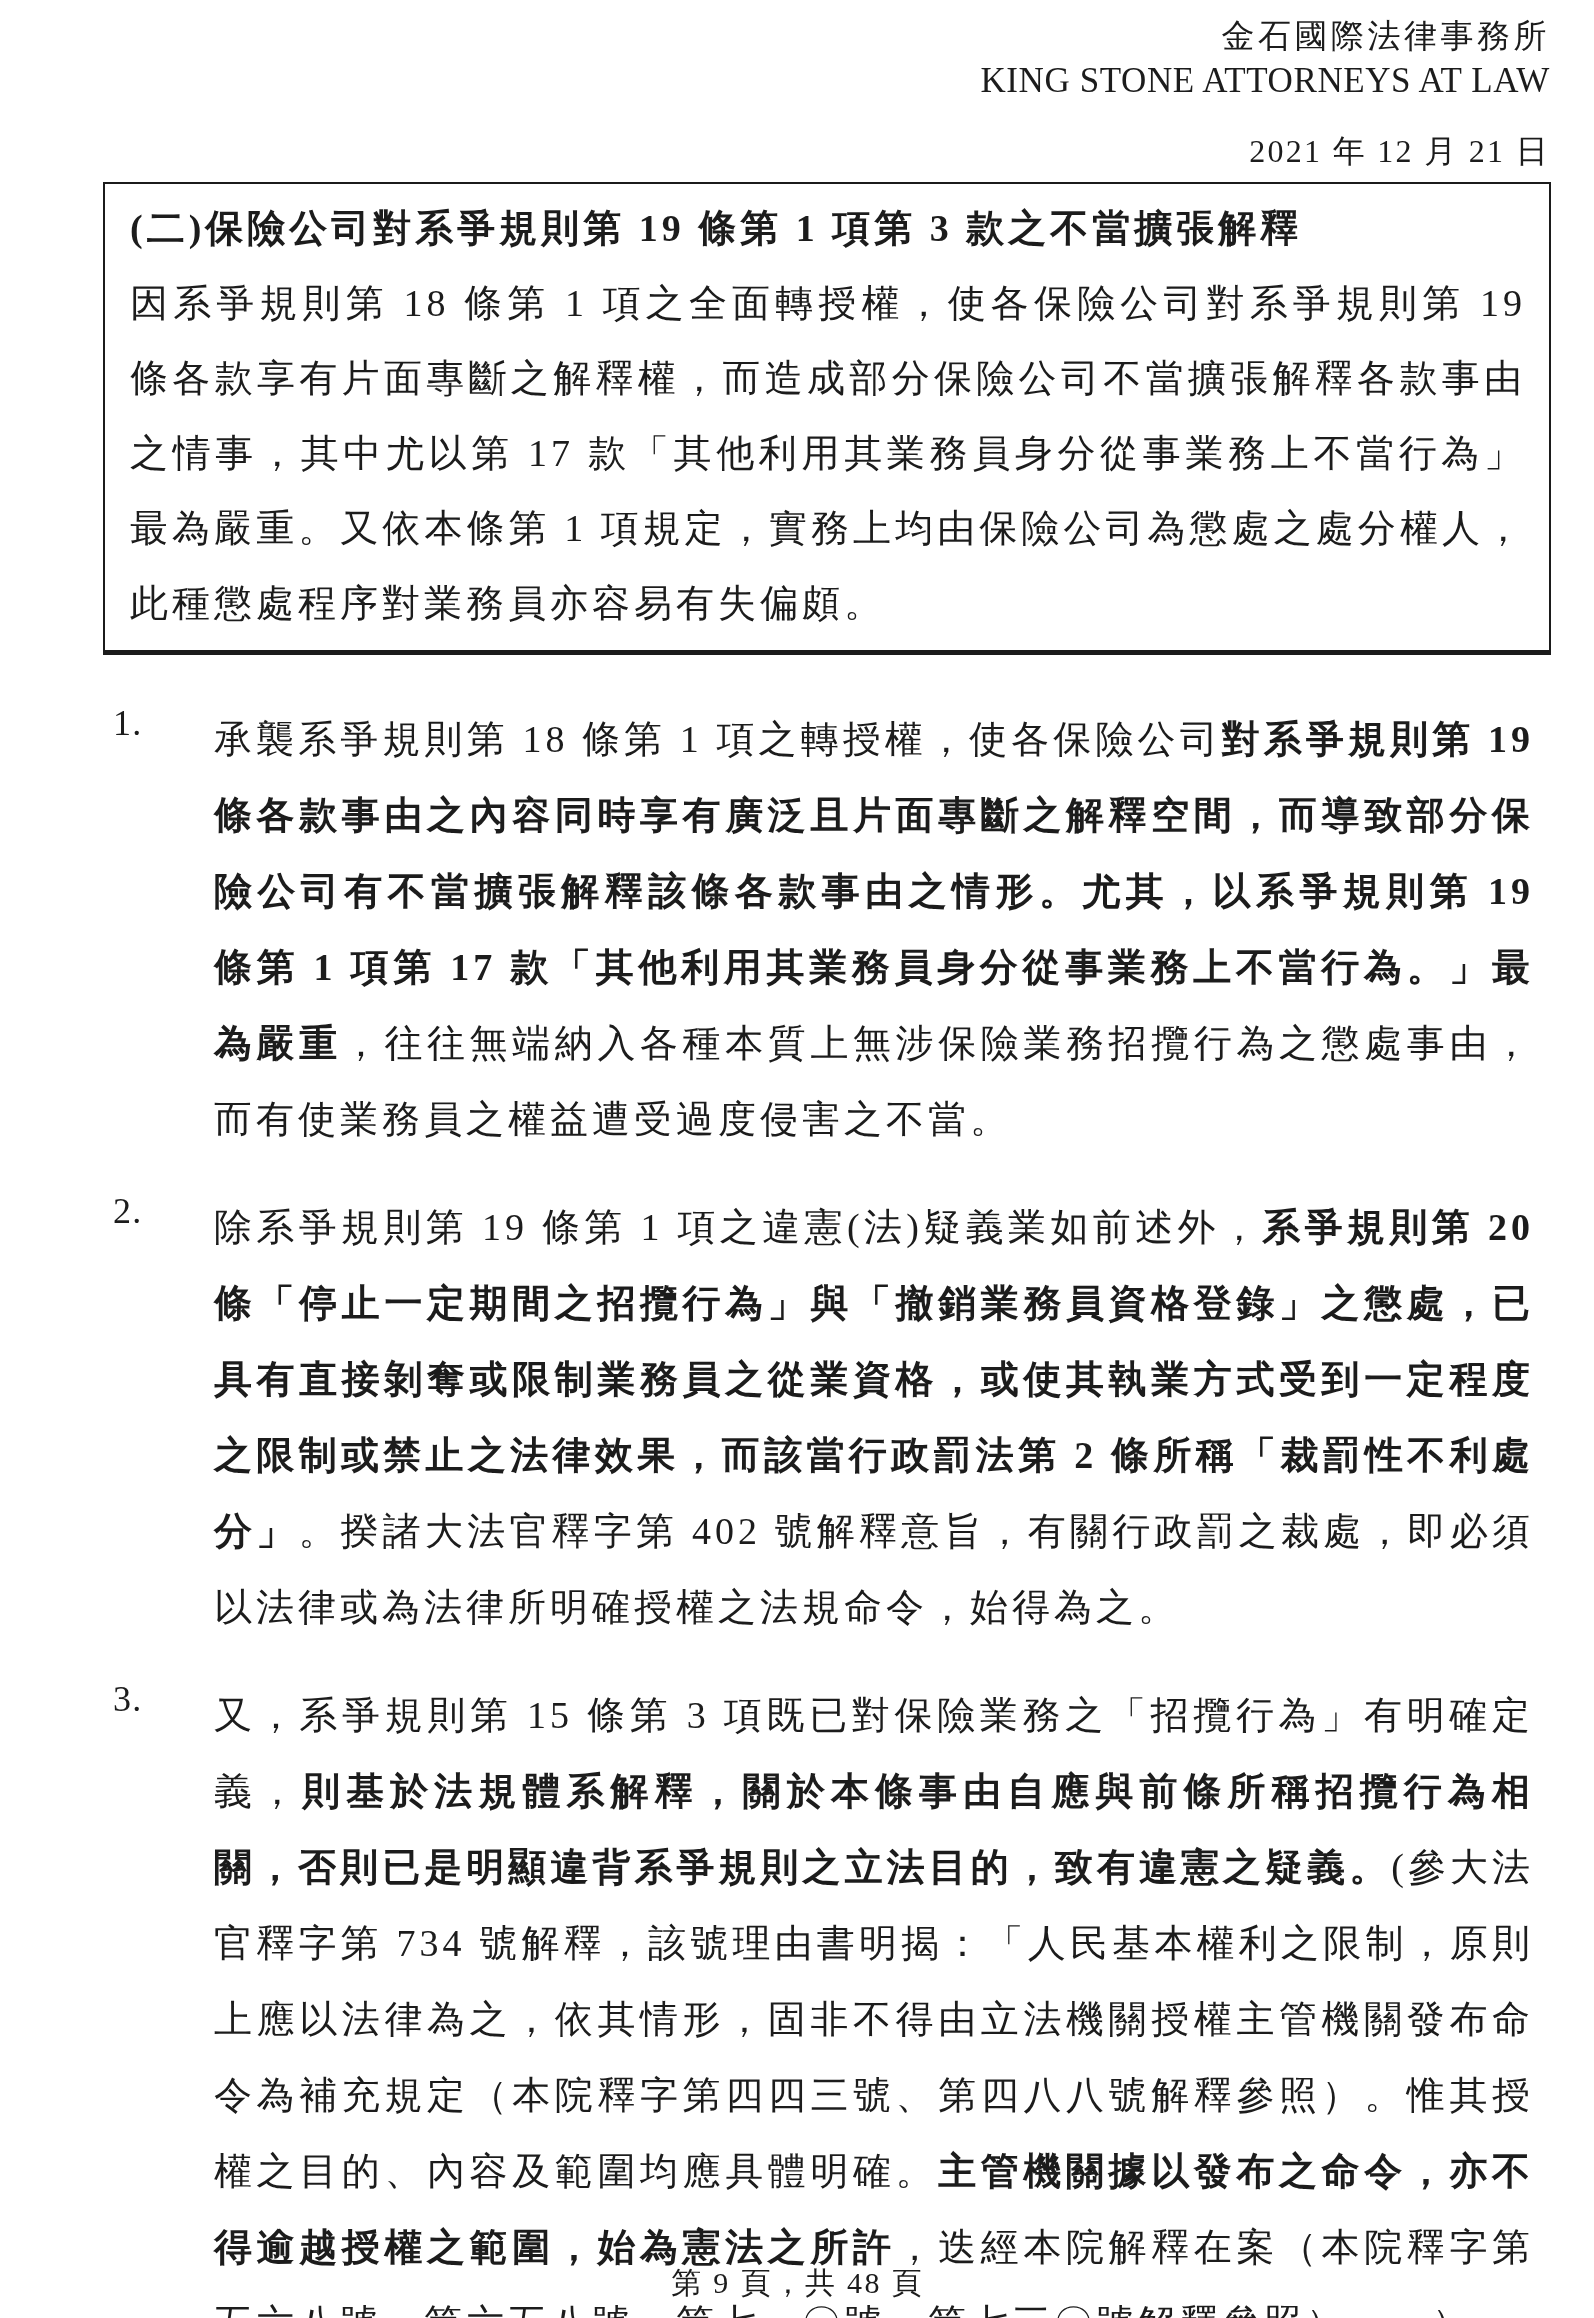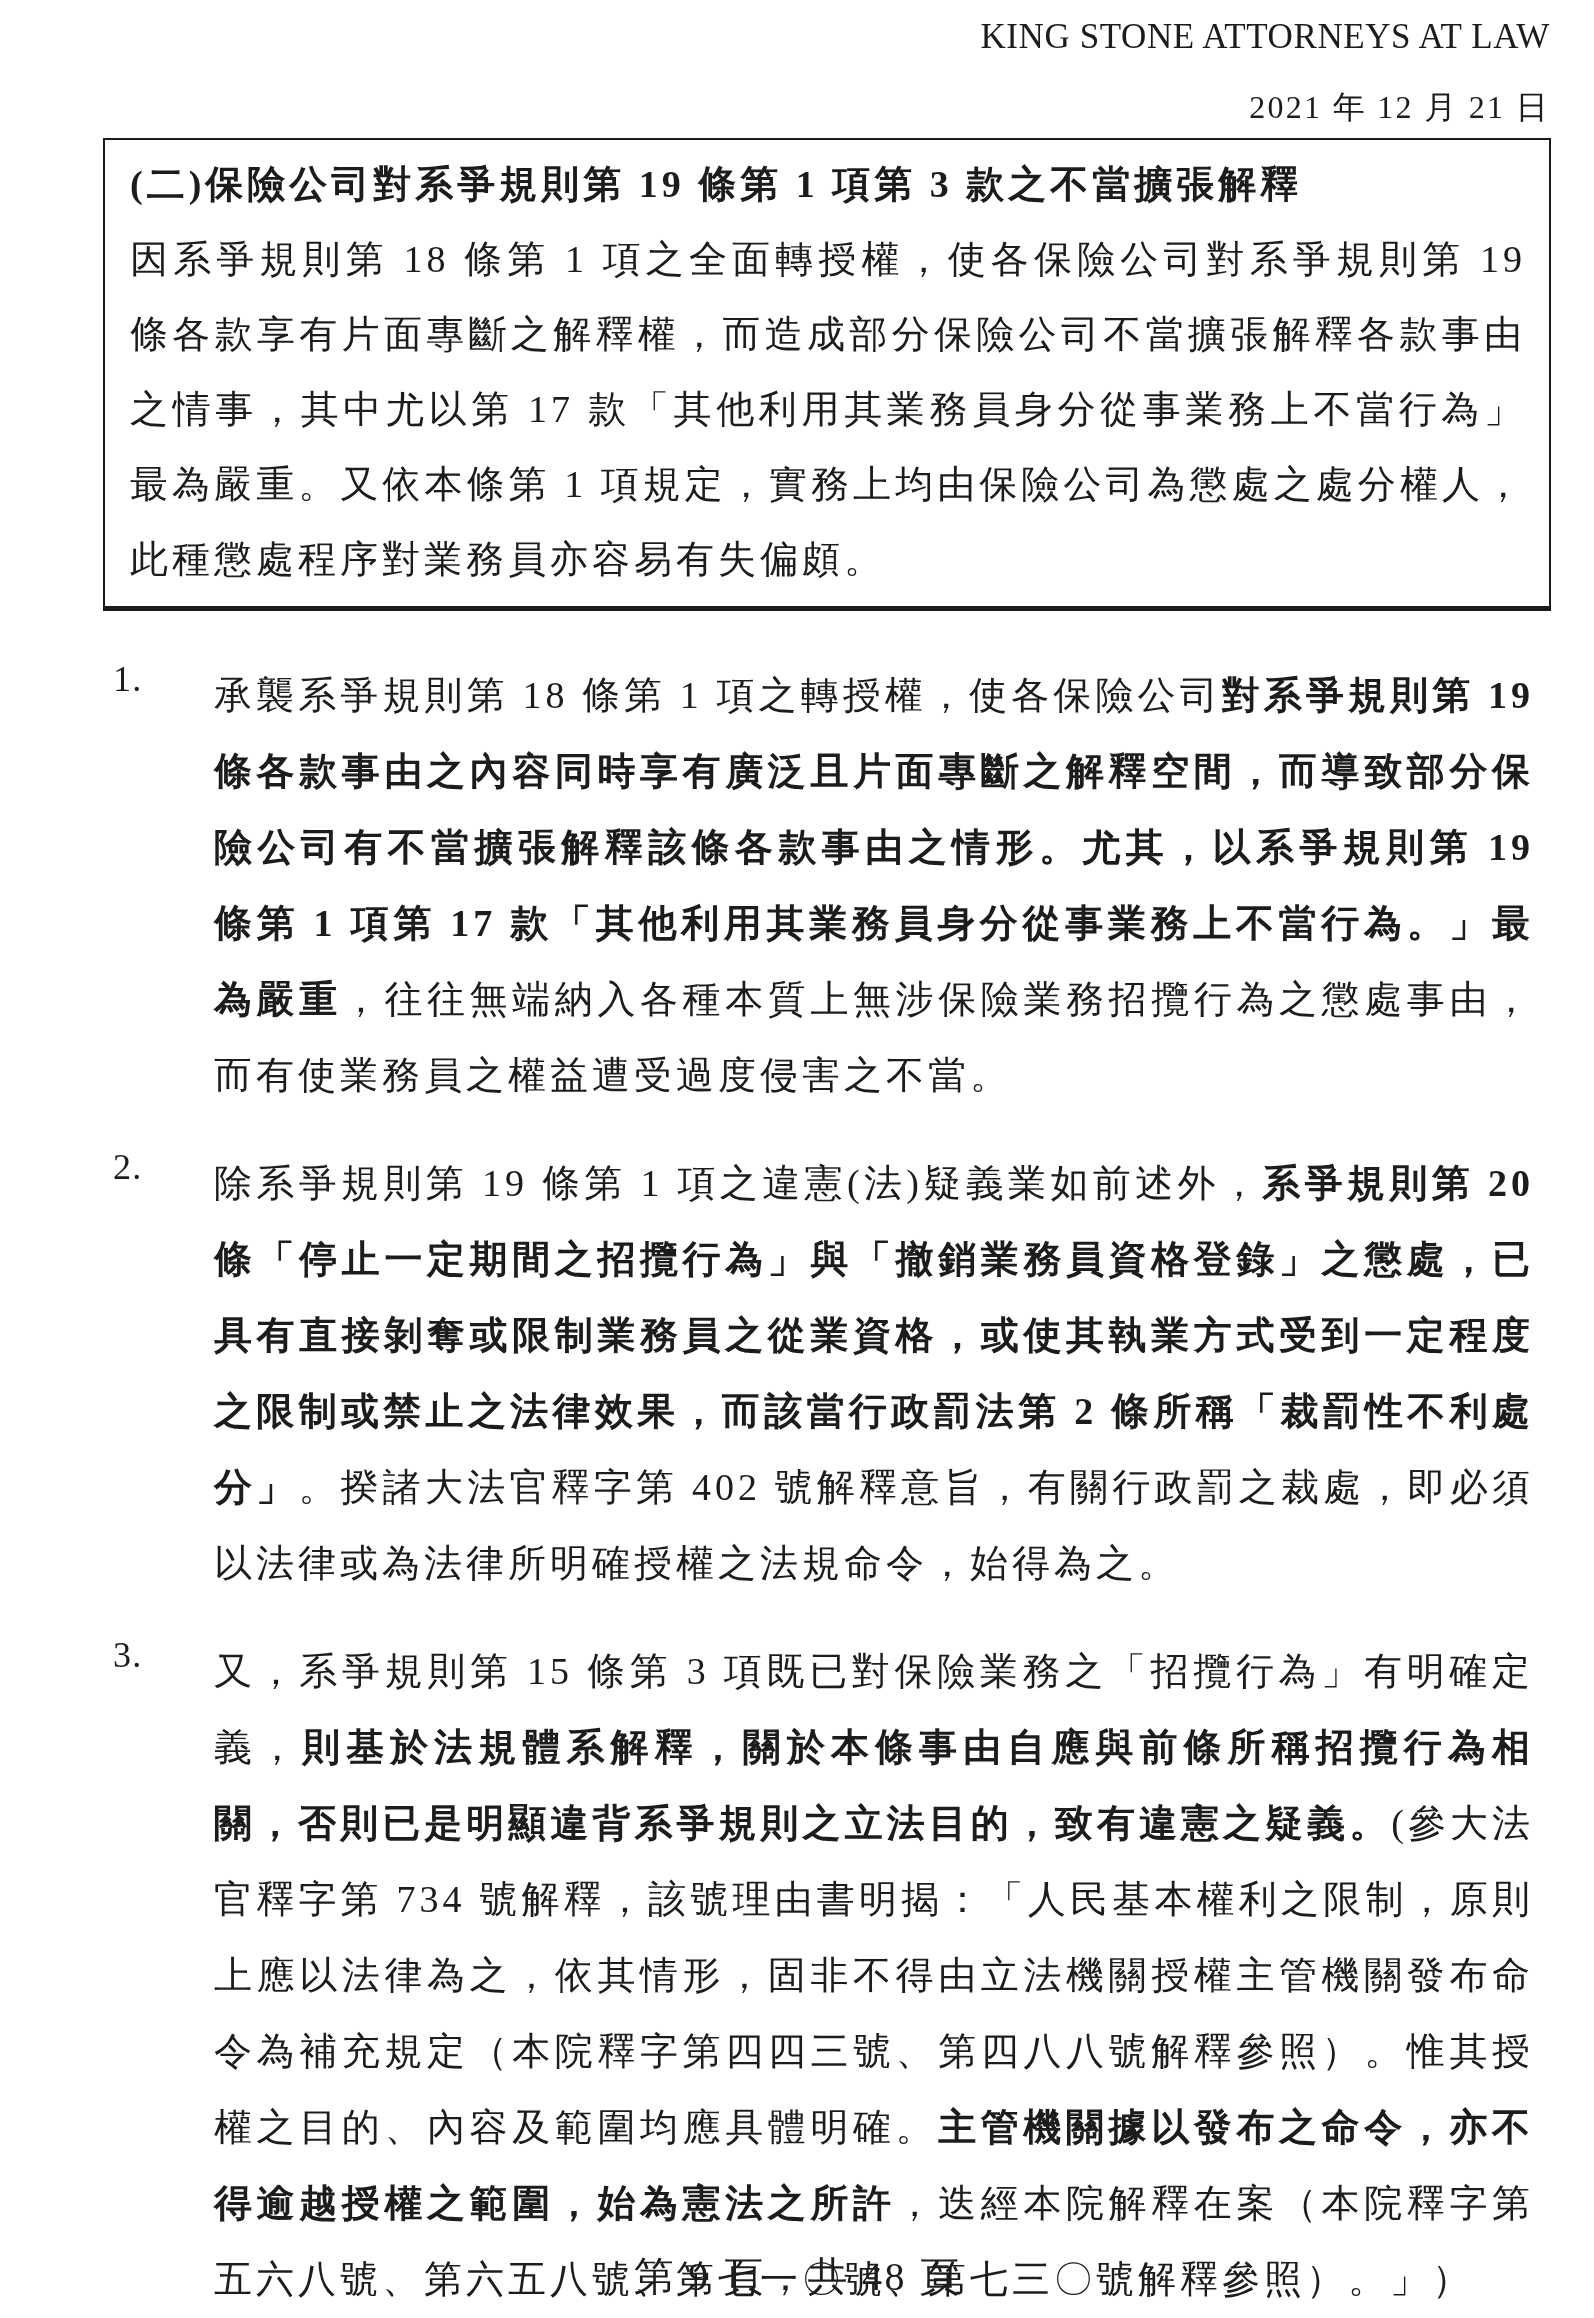--- a/index.html
+++ b/index.html
@@ -91,30 +91,31 @@
   }
   .seg { font-weight: 400; }
   .seg.bold { font-weight: 700; }
   
   .page-footer {
     position: absolute;
     left: 0;
     right: 0;
     bottom: 15px;
     text-align: center;
-    font-size: 40px;
+    font-size: 30px;
     letter-spacing: 2.3px;
   }
 </style>
 </head>
 <body>
 
 <div class="page">
 
   <header class="letterhead">
+    <div class="lh-zh">金石國際法律事務所</div>
     <div class="lh-en">KING STONE ATTORNEYS AT LAW</div>
     <div class="lh-date">2021 年 12 月 21 日</div>
   </header>
 
   <section class="hbox">
     <h2 class="box-title">(二)保險公司對系爭規則第 19 條第 1 項第 3 款之不當擴張解釋</h2>
     <p class="box-para"><span class="seg">因系爭規則第 18 條第 1 項之全面轉授權，使各保險公司對系爭規則第 19 條各款享有片面專斷之解釋權，而造成部分保險公司不當擴張解釋各款事由之情事，其中尤以第 17 款「其他利用其業務員身分從事業務上不當行為」最為嚴重。又依本條第 1 項規定，實務上均由保險公司為懲處之處分權人，此種懲處程序對業務員亦容易有失偏頗。</span></p>
   </section>
 
   <ol class="args">

